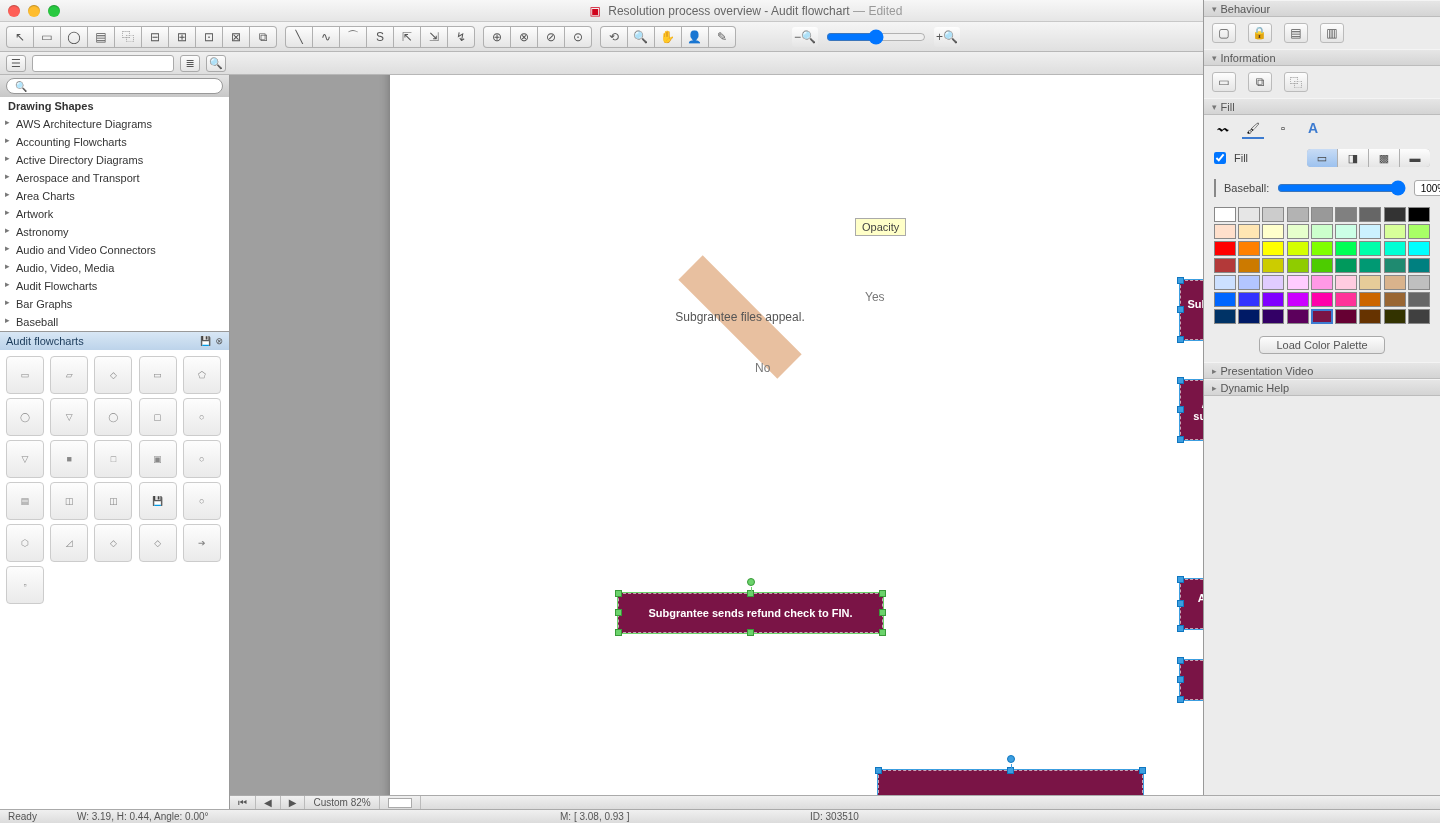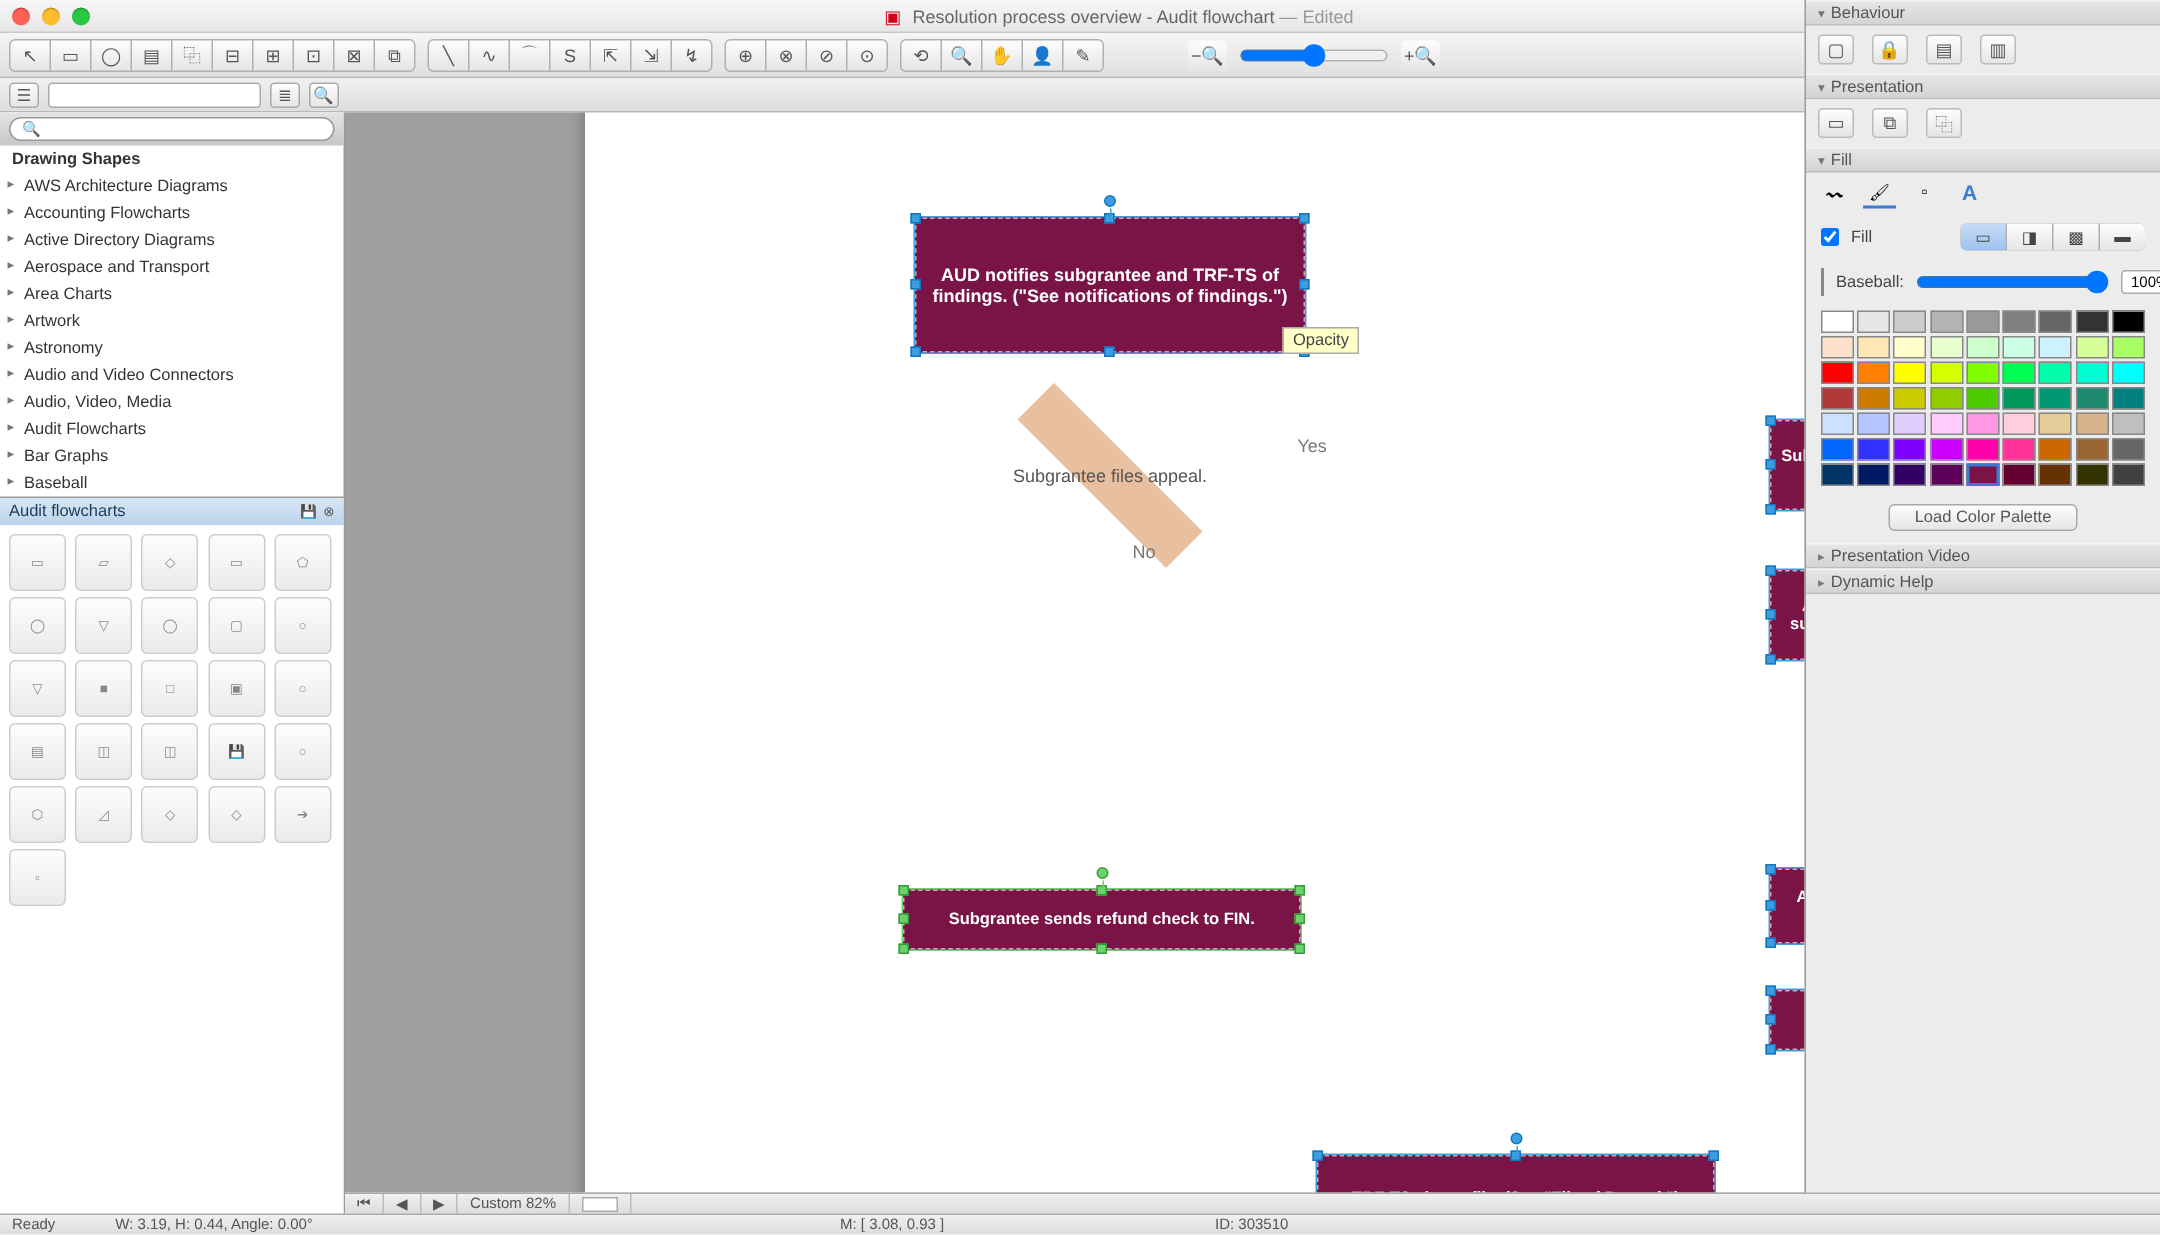--- a/index.html
+++ b/index.html
@@ -233,33 +233,20 @@
         <line x1="945" y1="300" x2="945" y2="350"></line>
         <line x1="945" y1="400" x2="945" y2="430"></line>
         <line x1="945" y1="500" x2="945" y2="530"></line>
         <line x1="945" y1="600" x2="945" y2="625"></line>
         <path d="M790 570 L485 570"></path>
         <path d="M945 695 L945 700 L620 700 L620 725"></path>
         <path d="M350 595 L350 700 L620 700"></path>
       </g>
     </svg>
 
-    <div class="shape proc sel" style="left:220px;top:100px;width:260px;height:90px">
-      <span>AUD notifies subgrantee and TRF-TS of findings.
-("See notifications of findings.")</span>
-      <div class="handle tl"></div>
-        <div class="handle tm"></div>
-        <div class="handle tr"></div>
-      <div class="handle ml"></div>
-        <div class="handle mr"></div>
-      <div class="handle bl"></div>
-        <div class="handle bm"></div>
-        <div class="handle br"></div>
-      <div class="rot"></div>
-    </div>
     <div class="tooltip" style="left:465px;top:173px">Opacity</div>
 
     <div class="shape decision" style="left:250px;top:232px">
       <div class="decision-diamond"></div>
       <div class="decision-text">Subgrantee files appeal.</div>
     </div>
     <div class="edgelbl" style="left:475px;top:245px">Yes</div>
     <div class="edgelbl" style="left:365px;top:316px">No</div>
 
     <div class="shape proc small sel" style="left:790px;top:235px;width:305px;height:60px">
@@ -300,21 +287,21 @@
 
     <div class="shape proc small sel" style="left:790px;top:615px;width:305px;height:40px">
       <span>AUD notifies subgrantee and TRF-TS.</span>
       <div class="handle tl"></div>
         <div class="handle tm"></div>
       <div class="handle ml"></div>
       <div class="handle bl"></div>
         <div class="handle bm"></div>
     </div>
 
-    <div class="shape proc small" style="left:212px;top:548px;width:265px;height:40px;box-shadow:0 0 0 1px #6bd36b">
+    <div class="shape proc small" style="left:228px;top:548px;width:265px;height:40px;box-shadow:0 0 0 1px #6bd36b">
       <span>Subgrantee sends refund check to FIN.</span>
       <div class="handle green tl"></div>
         <div class="handle green tm"></div>
         <div class="handle green tr"></div>
       <div class="handle green ml"></div>
         <div class="handle green mr"></div>
       <div class="handle green bl"></div>
         <div class="handle green bm"></div>
         <div class="handle green br"></div>
       <div class="rot green"></div>
@@ -333,21 +320,21 @@
 </div>
 
 <div class="inspector">
   <div class="insp-sec-head">Behaviour</div>
   <div class="insp-toolbar">
     <span class="insp-ico">▢</span>
     <span class="insp-ico">🔒</span>
     <span class="insp-ico">▤</span>
     <span class="insp-ico">▥</span>
   </div>
-  <div class="insp-sec-head">Presentation</div>
+  <div class="insp-sec-head">Information</div>
   <div class="insp-toolbar">
     <span class="insp-ico">▭</span>
     <span class="insp-ico">⧉</span>
     <span class="insp-ico">⿻</span>
   </div>
   <div class="insp-sec-head">Fill</div>
   <div class="fill-tabs">
     <div class="fill-tab">〰</div>
     <div class="fill-tab active">🖌</div>
     <div class="fill-tab">▫</div>

